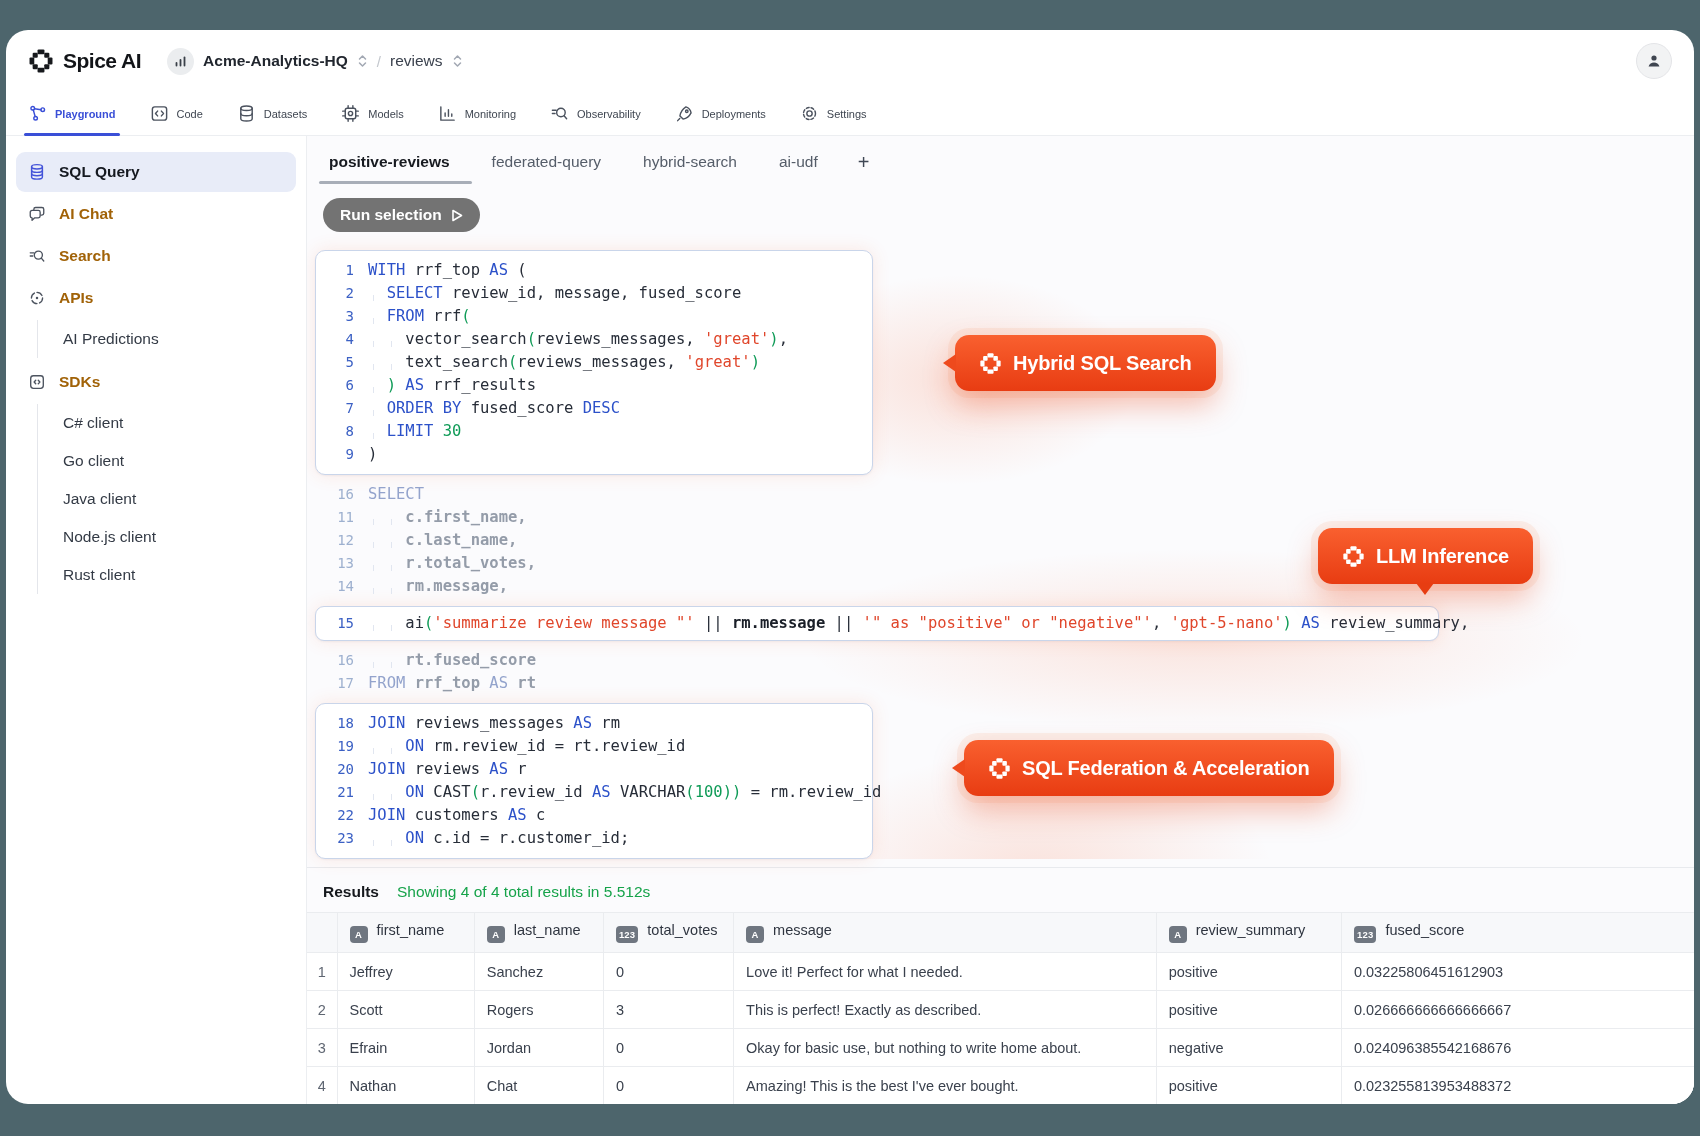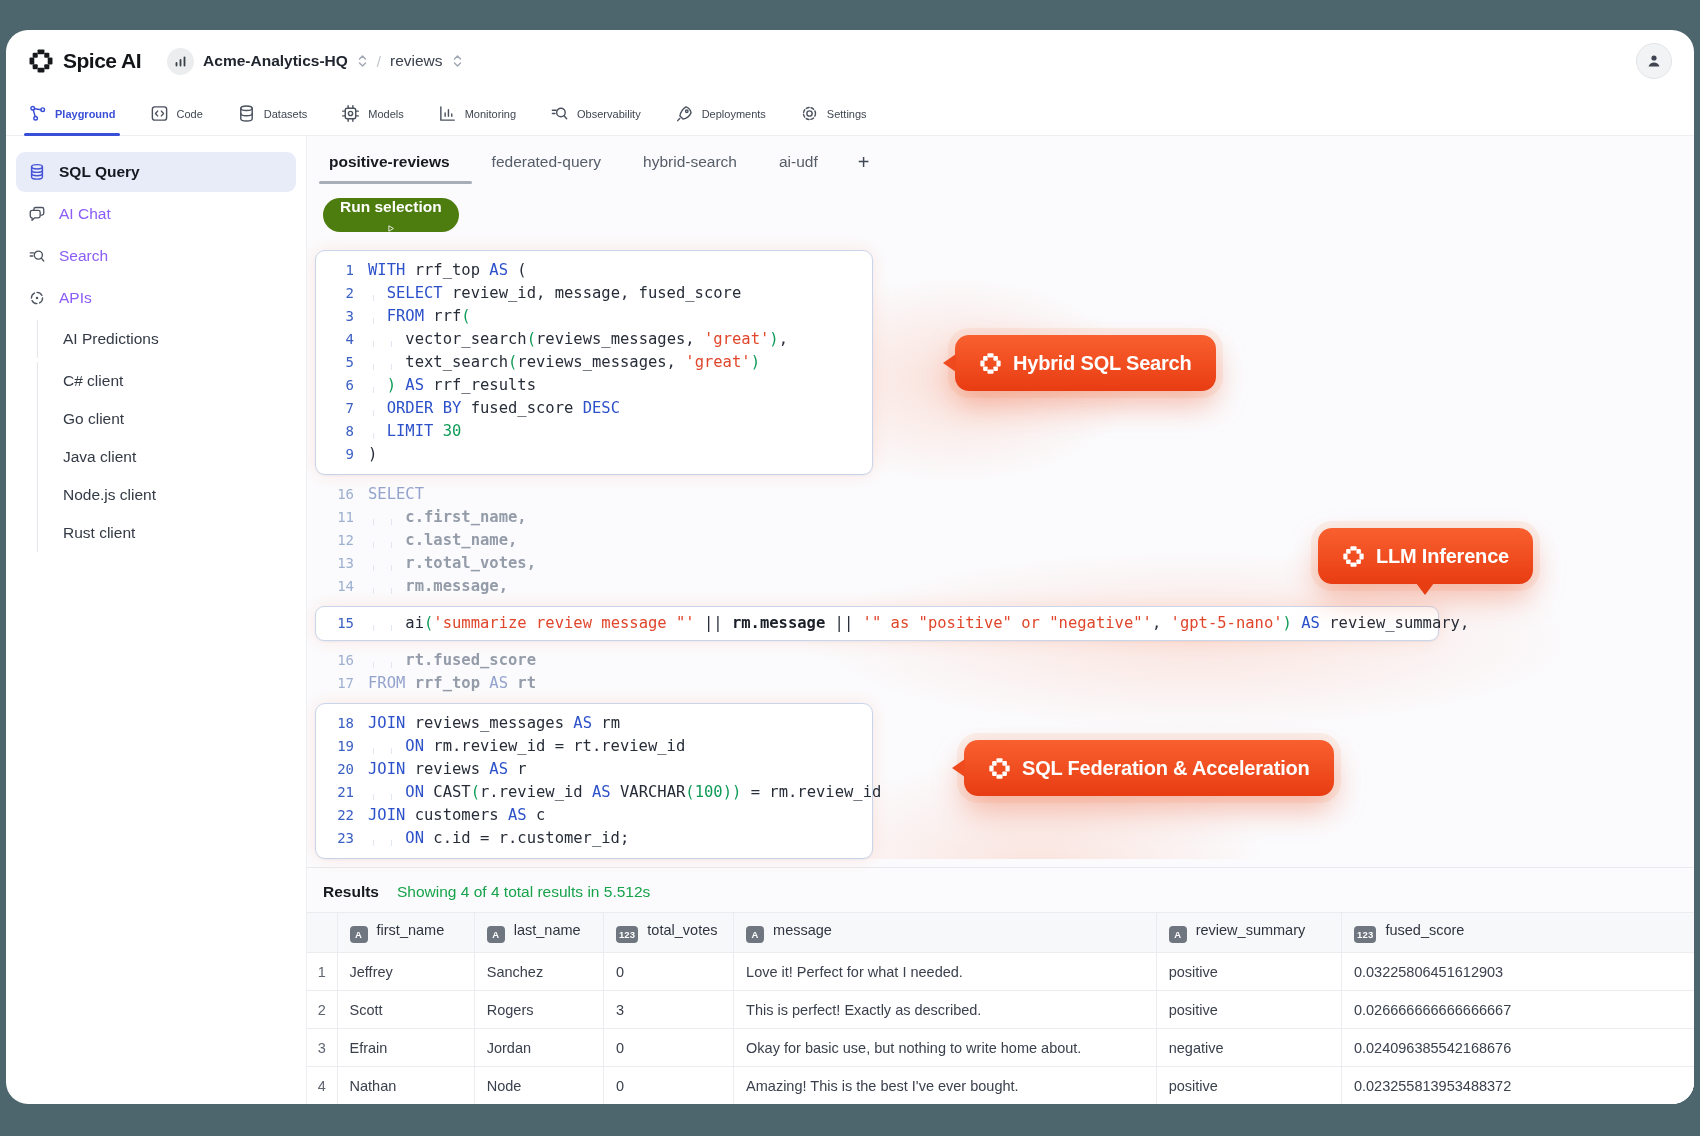--- a/index.html
+++ b/index.html
@@ -27,41 +27,41 @@
   .nav-item { display:flex; align-items:center; gap:8px; font-size:11px; color:#3f4651; position:relative; cursor:pointer; }
   .nav-item svg { stroke:#4b525e; }
   .nav-item.active { color:#3a4fd7; font-weight:600; }
   .nav-item.active svg { stroke:#3a4fd7; }
   .nav-item.active::after { content:""; position:absolute; left:-4px; right:-4px; bottom:-1px; height:3px; background:#3a4fd7; border-radius:2px; }
 
   
   .body { flex:1; display:flex; min-height:0; }
   .sidebar { width:301px; border-right:1px solid #eceef1; padding:16px 10px 0; flex:none; }
   .side-item { height:40px; display:flex; align-items:center; gap:13px; padding:0 12px; border-radius:9px;
-    color:#8b5cf6; font-size:15.5px; margin-bottom:2px; cursor:pointer; }
+    color:#a16207; font-size:15.5px; margin-bottom:2px; cursor:pointer;font-weight:bold; }
   .side-item svg { stroke:#4c535f; flex:none; }
   .side-item.active { background:#e8ecf8; font-weight:600; color:#14181f; }
   .side-item.active svg { stroke:#4353d9; }
   .sub-list { margin:1px 0 4px 21px; border-left:1px solid #e4e6eb; }
   .sub-item { height:38px; display:flex; align-items:center; padding-left:25px; font-size:15.5px; color:#333a45; cursor:pointer; }
 
   .main { flex:1; background:#fbfbfd; position:relative; min-width:0; overflow:hidden; }
 
   
   .tabs { height:48px; display:flex; align-items:center; gap:30px; padding:4px 0 0 16px; }
   .tab { font-size:15.5px; color:#555d69; position:relative; padding:13px 6px; cursor:pointer; white-space:nowrap; }
   .tab.active { color:#171a20; font-weight:600; }
   .tab.active::after { content:""; position:absolute; left:-4px; right:-16px; bottom:0; height:3px; background:#a8aeb8; border-radius:2px; }
   .tab-add { font-size:20px; color:#3f4754; padding:0 4px; cursor:pointer; }
 
   
   .run-row { margin:14px 0 0 16px; height:34px; }
-  .run-btn { background:#4d7c0f; color:#fff; border:none; border-radius:18px; height:34px; padding:0 17px;
+  .run-btn { background:#737373; color:#fff; border:none; border-radius:18px; height:34px; padding:0 17px;
     font-size:15.5px; font-weight:600; display:inline-flex; gap:9px; align-items:center; cursor:pointer;
-    font-family:"Liberation Sans",sans-serif;flex-direction:column; }
+    font-family:"Liberation Sans",sans-serif; }
 
   
   .editor { margin:18px 16px 0 8px; font-family:"DejaVu Sans Mono",monospace; font-size:15.5px; position:relative;
     background-image:
       radial-gradient(260px 150px at 640px 130px, rgba(246,92,40,.16), transparent 70%),
       radial-gradient(560px 130px at 880px 390px, rgba(246,92,40,.14), transparent 70%),
       radial-gradient(340px 170px at 720px 620px, rgba(246,92,40,.15), transparent 70%);
   }
   .seg { margin-bottom:4px; }
   .seg.box { background:#fff; border:1px solid #c9d5ea; border-radius:10px; padding:8px 12px; width:558px;
@@ -255,20 +255,28 @@
       </div>
       <div class="side-item">
         <svg width="18" height="18" viewBox="0 0 20 20" fill="none" stroke-width="1.5" stroke-linecap="round">
           <circle cx="10" cy="10" r="6.2" stroke-dasharray="6.5 3"></circle>
             <circle cx="10" cy="10" r="1.4" fill="#4c535f" stroke="none"></circle>
         </svg>
         <span>APIs</span>
       </div>
       <div class="sub-list">
         <div class="sub-item">AI Predictions</div>
+      </div>
+      <div class="side-item">
+        <svg width="18" height="18" viewBox="0 0 20 20" fill="none" stroke-width="1.5" stroke-linecap="round" stroke-linejoin="round">
+          <rect x="3" y="3" width="14" height="14" rx="3"></rect>
+            <polyline points="8.6,8 6.8,10 8.6,12"></polyline>
+            <polyline points="11.4,8 13.2,10 11.4,12"></polyline>
+        </svg>
+        <span>SDKs</span>
       </div>
       <div class="sub-list">
         <div class="sub-item">C# client</div>
         <div class="sub-item">Go client</div>
         <div class="sub-item">Java client</div>
         <div class="sub-item">Node.js client</div>
         <div class="sub-item">Rust client</div>
       </div>
     </aside>
 
@@ -419,21 +427,21 @@
                 <td>Efrain</td>
                 <td>Jordan</td>
                 <td>0</td>
                 <td>Okay for basic use, but nothing to write home about.</td>
                 <td>negative</td>
                 <td>0.024096385542168676</td>
               </tr>
               <tr>
                 <td class="rn">4</td>
                 <td>Nathan</td>
-                <td>Node</td>
+                <td>Chat</td>
                 <td>0</td>
                 <td>Amazing! This is the best I've ever bought.</td>
                 <td>positive</td>
                 <td>0.023255813953488372</td>
               </tr>
             </tbody>
         </table>
       </div>
     </div>
   </div>

